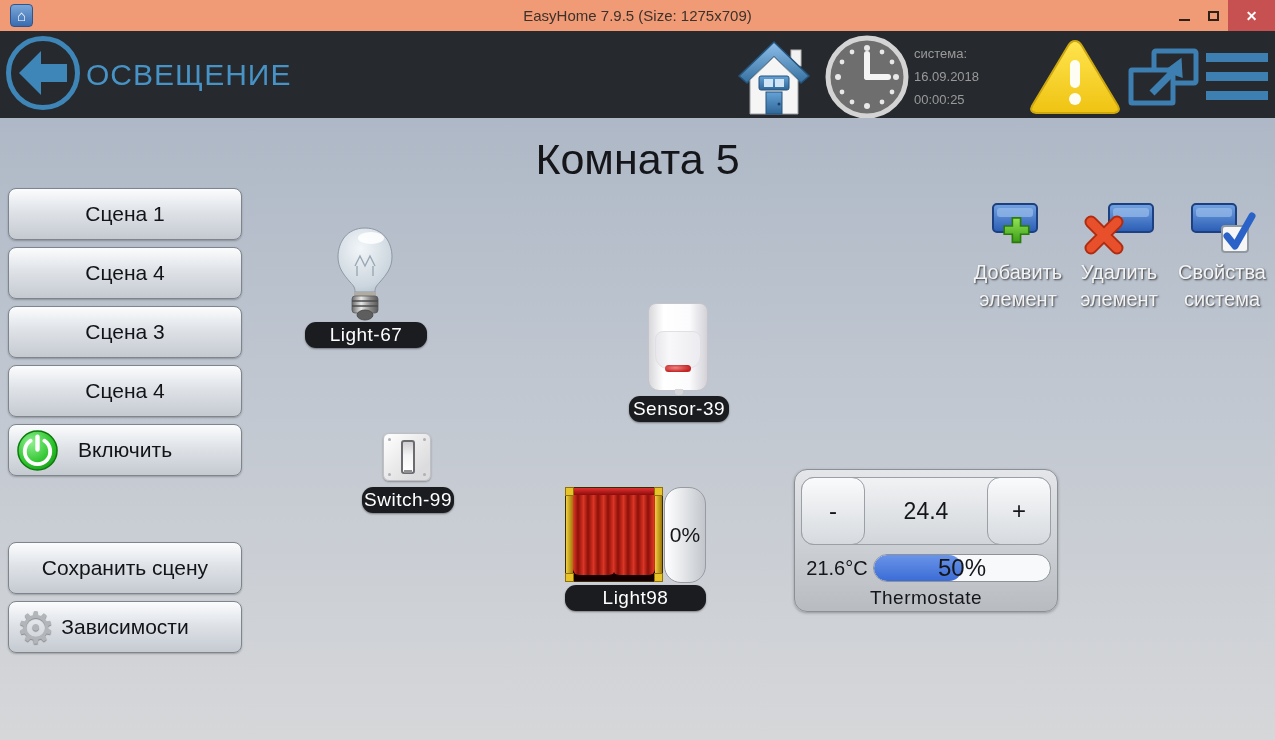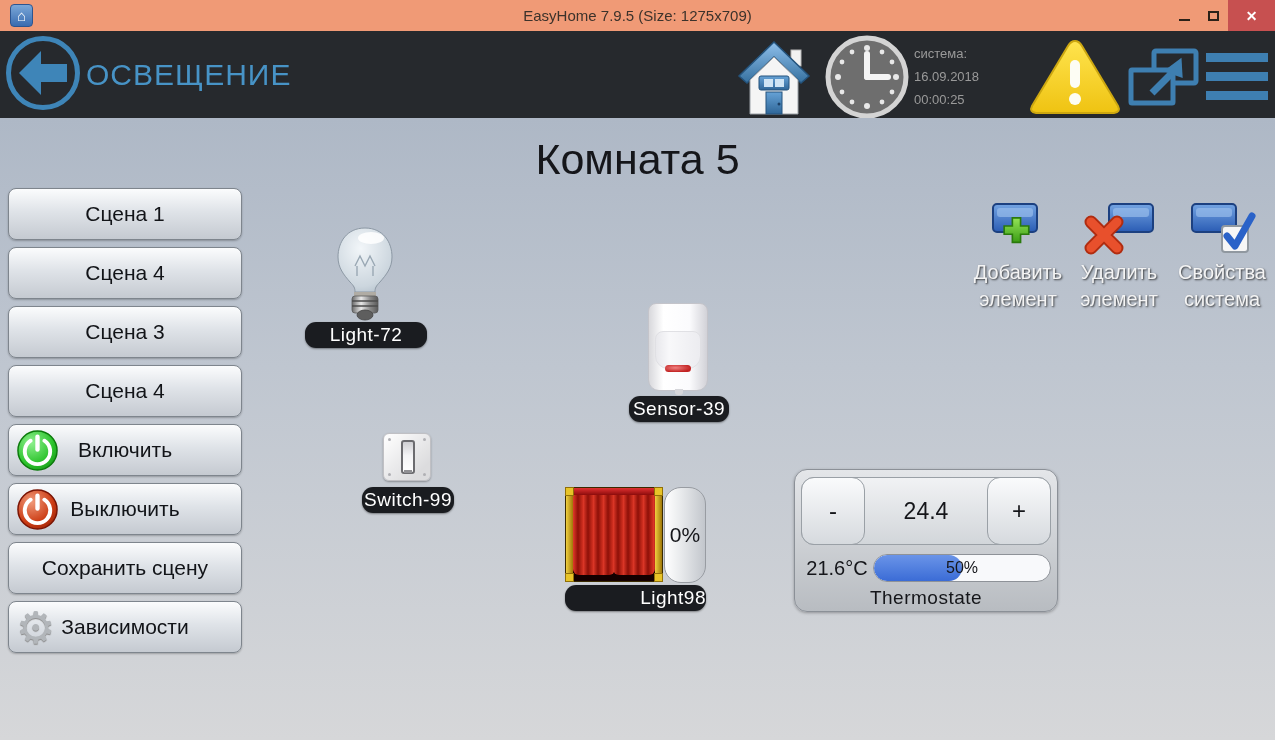--- a/index.html
+++ b/index.html
@@ -100,21 +100,21 @@
     display:flex; align-items:center; justify-content:center; font-size:24px; color:#15161a; }
   .thermo-btn.plus { margin-right:-1px; margin-left:0; }
   .thermo-val { flex:1; display:flex; align-items:center; justify-content:center; font-size:23px; color:#15161a; }
   .thermo-row { display:flex; align-items:center; margin-top:9px; height:28px; }
   .thermo-temp { width:72px; text-align:center; font-size:20px; color:#15161a; }
   .thermo-bar { position:relative; flex:1; height:28px; border:1px solid #8e9298; border-radius:14px;
     background:#f8f9fb; overflow:hidden; }
   .thermo-fill { position:absolute; left:0; top:0; bottom:0; border-radius:14px;
     background:linear-gradient(180deg,#6a94e8,#3b6cd6); }
   .thermo-bar-text { position:absolute; inset:0; display:flex; align-items:center; justify-content:center;
-    font-size:16px; color:#15161a; }
+    font-size:24px; color:#15161a; }
   .thermo-name { text-align:center; font-size:19px; color:#15161a; margin-top:5px; letter-spacing:.5px; }
 </style>
 </head>
 <body>
 
 <div class="window">
 
   <div class="titlebar">
     <div class="app-icon">⌂</div>
     <div class="win-title">EasyHome 7.9.5 (Size: 1275x709)</div>
@@ -235,35 +235,20 @@
               <stop offset="1" stop-color="#128c12"></stop>
         </radialGradient>
           </defs>
         <circle cx="22" cy="22" r="20" fill="url(#pwrG)" stroke="#0c7a0c" stroke-width="1.5"></circle>
         <path d="M15 12 a13 13 0 1 0 14 0" fill="none" stroke="#fff" stroke-width="4" stroke-linecap="round"></path>
         <path d="M22 8 L22 21" stroke="#fff" stroke-width="4.5" stroke-linecap="round"></path>
       </svg>
       <span>Включить</span>
     </div>
 
-    <div class="side-btn" style="top:365px">
-      <svg class="btn-ic" viewBox="0 0 44 44">
-        <defs>
-            <radialGradient id="pwrR" cx="0.35" cy="0.3" r="0.9">
-          <stop offset="0" stop-color="#f09a7a"></stop>
-              <stop offset="0.6" stop-color="#cc3c14"></stop>
-              <stop offset="1" stop-color="#8c1c04"></stop>
-        </radialGradient>
-          </defs>
-        <circle cx="22" cy="22" r="20" fill="url(#pwrR)" stroke="#7a1404" stroke-width="1.5"></circle>
-        <path d="M15 12 a13 13 0 1 0 14 0" fill="none" stroke="#fff" stroke-width="4" stroke-linecap="round"></path>
-        <path d="M22 8 L22 21" stroke="#fff" stroke-width="4.5" stroke-linecap="round"></path>
-      </svg>
-      <span>Выключить</span>
-    </div>
 
     <div class="side-btn" style="top:424px">
         <span>Сохранить сцену</span>
       </div>
 
     <div class="side-btn" style="top:483px">
       <span class="btn-ic gear-glyph">⚙</span>
       <span>Зависимости</span>
     </div>
 
@@ -332,21 +317,21 @@
       <path d="M32 2 C14 2 5 16 5 31 C5 42 11 49 17 56 C21 60 22 62 22 66 L42 66 C42 62 43 60 47 56 C53 49 59 42 59 31 C59 16 50 2 32 2 Z" fill="url(#glassG)" stroke="#8c98a4" stroke-width="1"></path>
       <path d="M22 40 L27 30 L32 40 L37 30 L42 40" fill="none" stroke="#9aa8b4" stroke-width="1.4"></path>
       <path d="M24 40 L24 50 M40 40 L40 50" stroke="#9aa8b4" stroke-width="1.4"></path>
       <ellipse cx="38" cy="12" rx="13" ry="6" fill="#ffffff" opacity="0.85"></ellipse>
       <rect x="21" y="66" width="22" height="4" fill="#b0aca4"></rect>
       <rect x="19" y="70" width="26" height="17" rx="3" fill="url(#screwG)" stroke="#5a5a5a" stroke-width="0.8"></rect>
       <path d="M19 75 H45 M19 80 H45" stroke="#4c4c4c" stroke-width="1.6"></path>
       <ellipse cx="32" cy="89" rx="8" ry="5" fill="#5e5e5e" stroke="#444" stroke-width="0.8"></ellipse>
     </svg>
     <div class="pill" style="left:305px;top:204px;width:122px;height:26px;">
-        <span>Light-72</span>
+        <span>Light-67</span>
       </div>
 
     <div class="sensor-body" style="top:185px">
       <div class="sensor-lens"></div>
       <div class="sensor-led"></div>
       <div class="sensor-tab"></div>
     </div>
     <div class="pill" style="left:629px;top:278px;width:100px;height:26px;">
         <span>Sensor-39</span>
       </div>
@@ -370,21 +355,21 @@
       <div class="curtain-rail" style="left:0"></div>
       <div class="curtain-rail" style="right:0"></div>
       <div class="curtain-knob" style="left:-1px;top:-1px"></div>
       <div class="curtain-knob" style="right:-1px;top:-1px"></div>
       <div class="curtain-knob" style="left:-1px;bottom:-1px"></div>
       <div class="curtain-knob" style="right:-1px;bottom:-1px"></div>
     </div>
     <div class="curtain-slider" style="top:369px">
       <span>0%</span>
     </div>
-    <div class="pill" style="left:565px;top:467px;width:141px;height:26px;justify-content:flex-end;">
+    <div class="pill" style="left:565px;top:467px;width:141px;height:26px;">
         <span>Light98</span>
       </div>
 
     <div class="thermo" style="top:351px">
       <div class="thermo-top">
         <div class="thermo-btn">
             <span>-</span>
           </div>
         <div class="thermo-val">24.4</div>
         <div class="thermo-btn plus">

